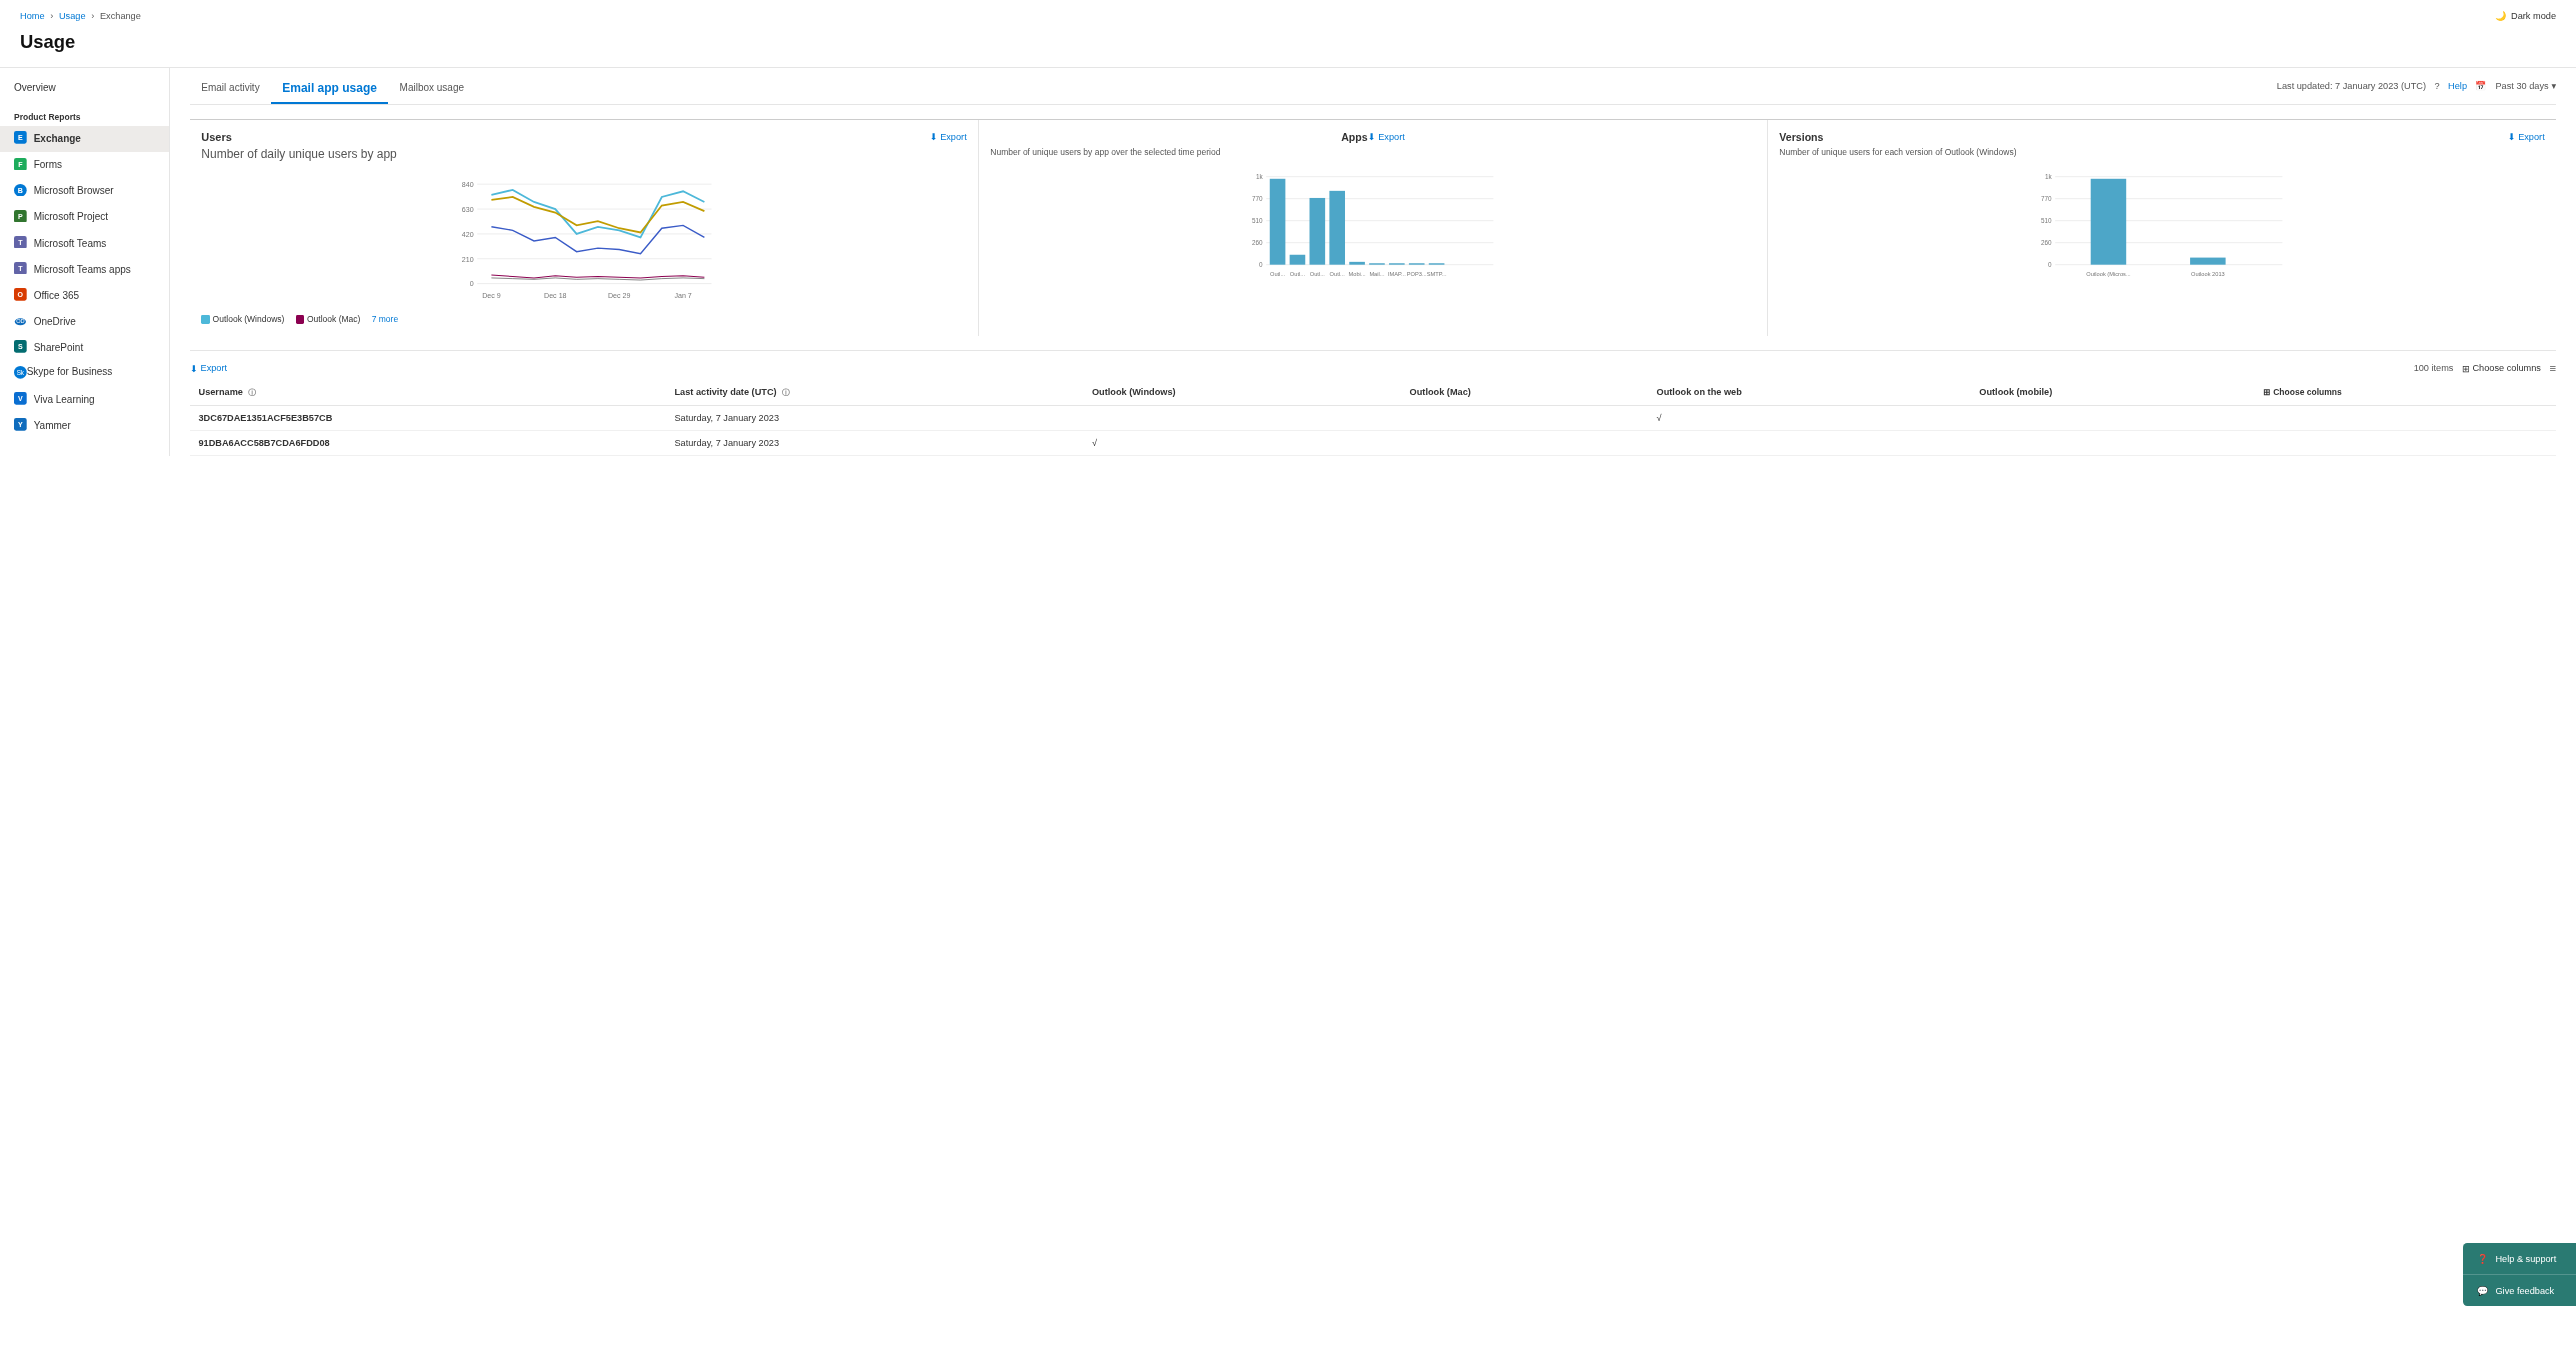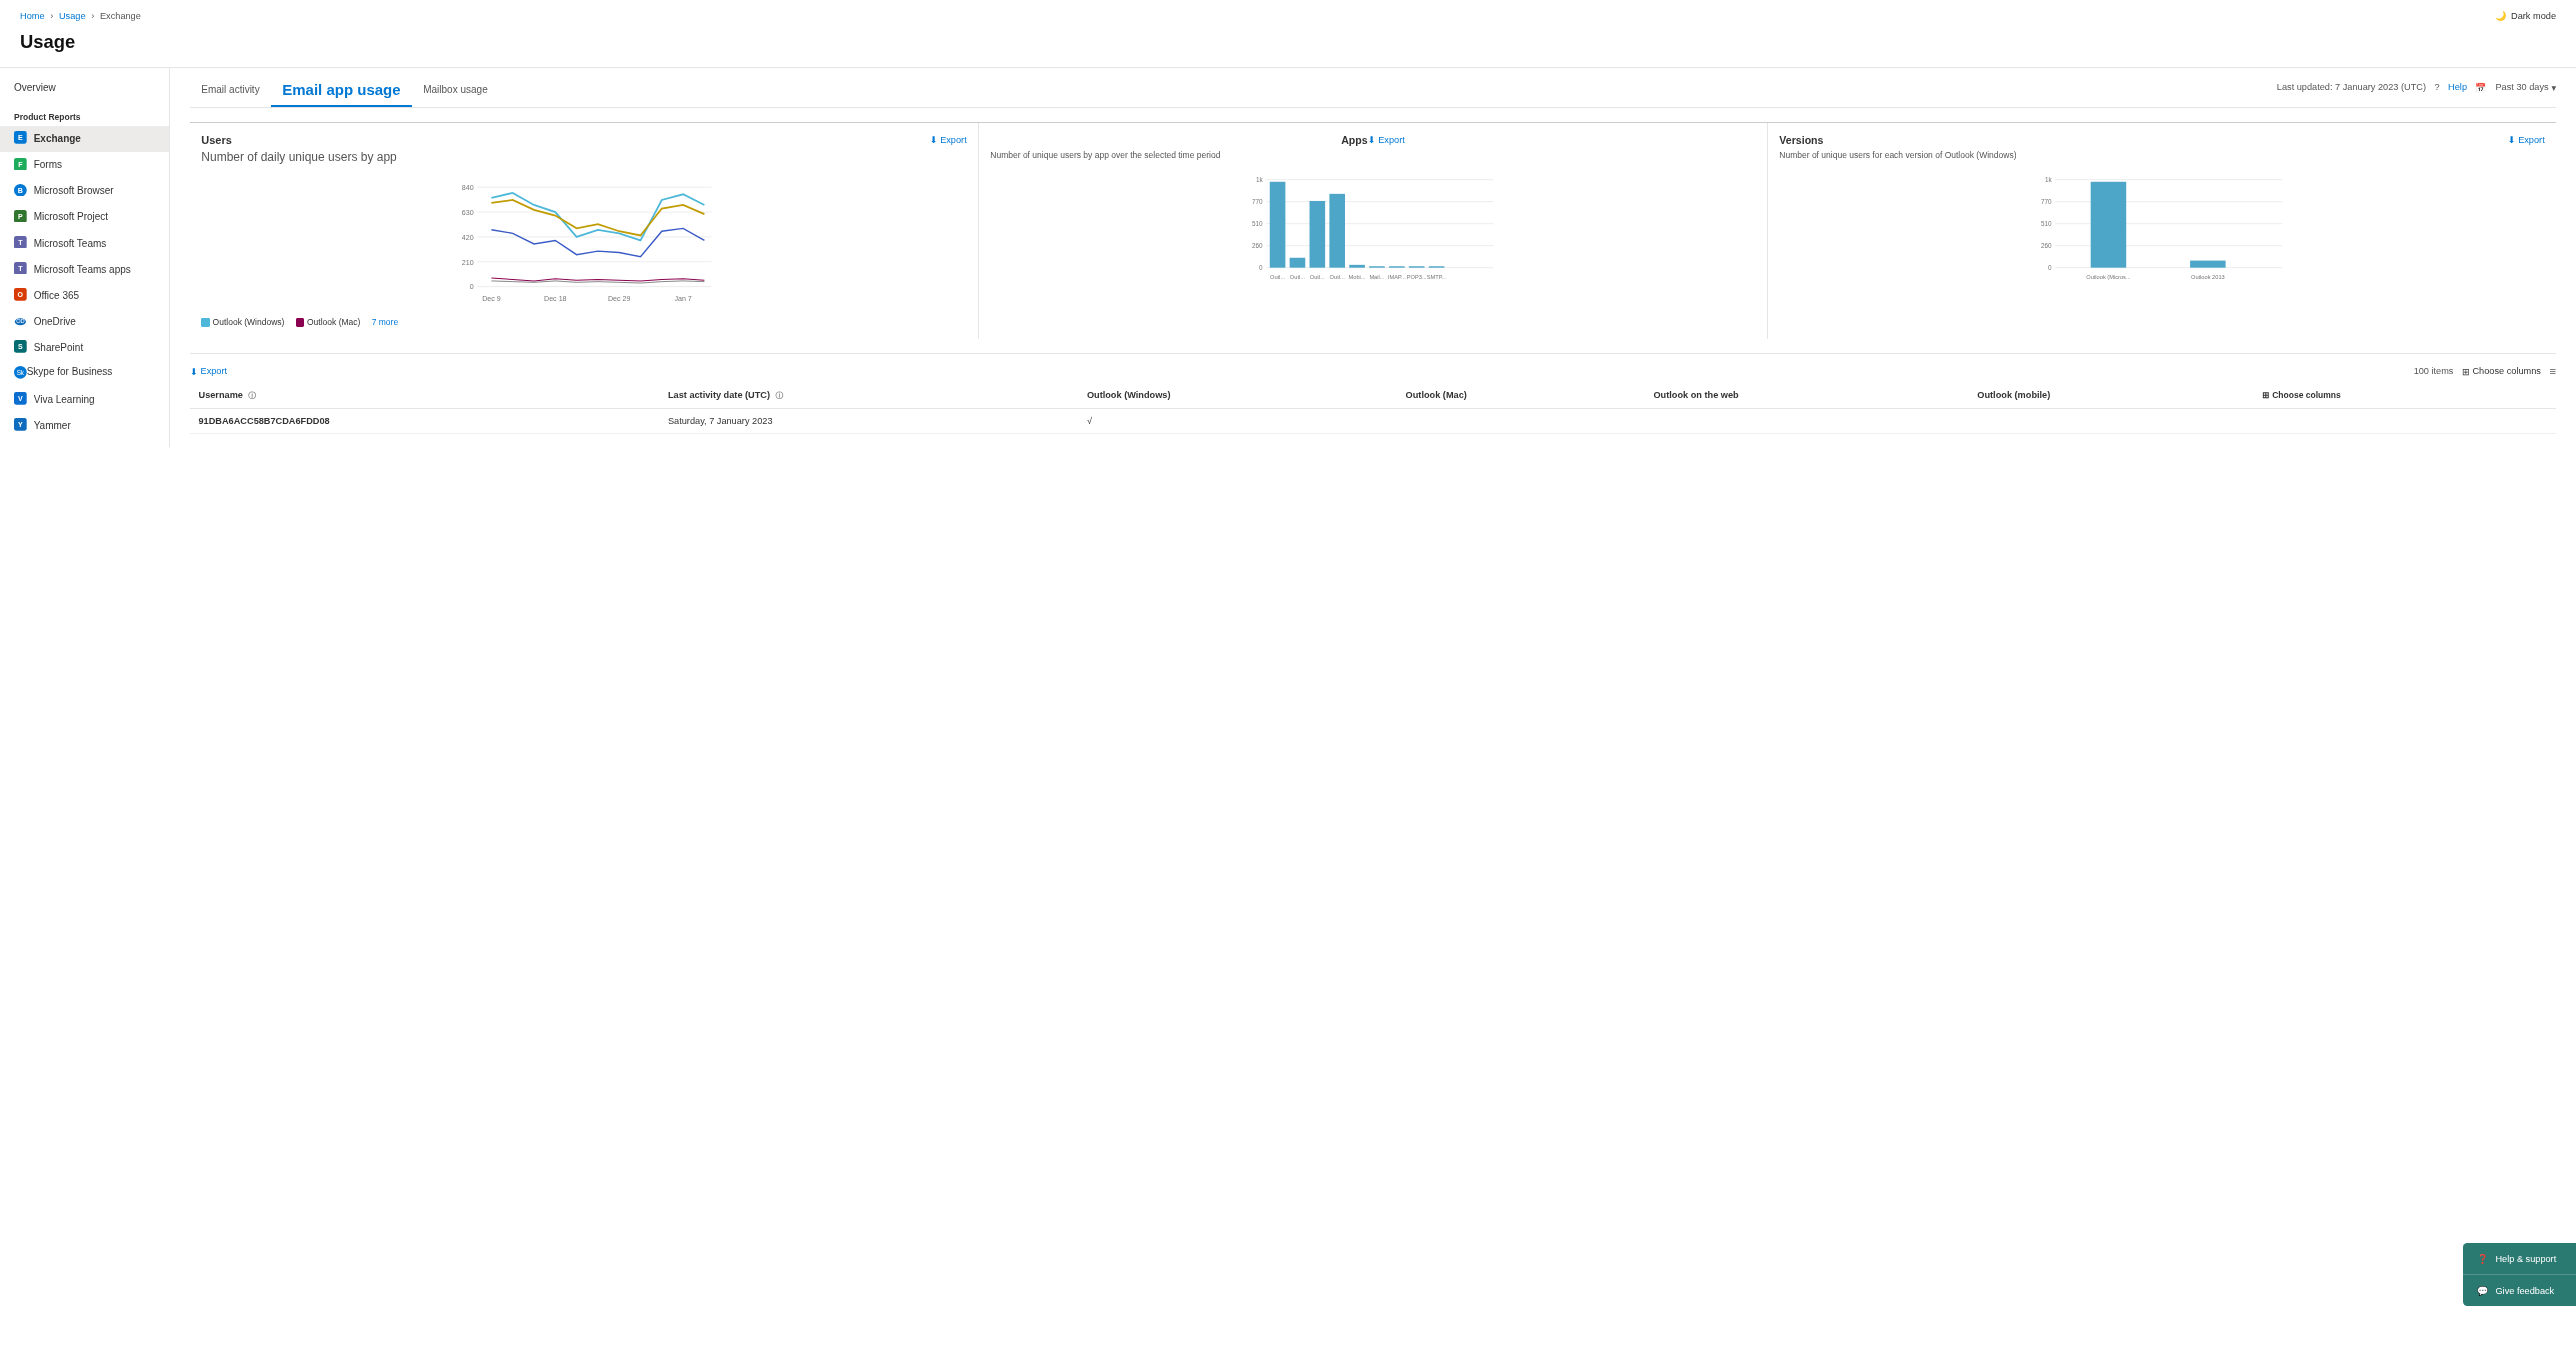--- a/index.html
+++ b/index.html
@@ -150,21 +150,21 @@
       <span>Yammer</span>
     </div>
   </div>
 
   <div style="flex:1; padding:0 20px; overflow:hidden;">
 
     <div style="display:flex; align-items:center; border-bottom:0.7px solid #e5e5e5; padding-top:5.7px;">
       <div style="padding:7px 11.3px; font-size:10px; cursor:pointer; color:#555; border-bottom:2.1px solid transparent;">
         <span>Email activity</span>
       </div>
-      <div style="padding:7px 11.3px; font-size:15px; cursor:pointer; color:#0078d4; border-bottom:2.1px solid #0078d4; font-weight:600;">
+      <div style="padding:7px 11.3px; font-size:12px; cursor:pointer; color:#0078d4; border-bottom:2.1px solid #0078d4; font-weight:600;">
         <span>Email app usage</span>
       </div>
       <div style="padding:7px 11.3px; font-size:10px; cursor:pointer; color:#555; border-bottom:2.1px solid transparent;">
         <span>Mailbox usage</span>
       </div>
       <div style="margin-left:auto; display:flex; align-items:center; gap:8.5px; font-size:9.2px; color:#555; padding-bottom:5.7px;">
         <span>Last updated: 7 January 2023 (UTC)</span>
         <span>?</span>
         <span style="color:#0078d4; cursor:pointer;">Help</span>
         <span>📅</span>
@@ -352,20 +352,29 @@
             <th style="cursor:pointer;">
               <span style="display:flex; align-items:center; gap:2.8px; font-size:8.5px; color:#333;">
                 <span>⊞</span>
                 <span>Choose columns</span>
               </span>
             </th>
           </tr>
         </thead>
         <tbody>
           <tr>
+            <td style="font-weight:600;">3DC67DAE1351ACF5E3B57CB</td>
+            <td>Saturday, 7 January 2023</td>
+            <td></td>
+            <td></td>
+            <td>√</td>
+            <td></td>
+            <td></td>
+          </tr>
+          <tr>
             <td style="font-weight:600;">91DBA6ACC58B7CDA6FDD08</td>
             <td>Saturday, 7 January 2023</td>
             <td>√</td>
             <td></td>
             <td></td>
             <td></td>
             <td></td>
           </tr>
         </tbody>
       </table>

